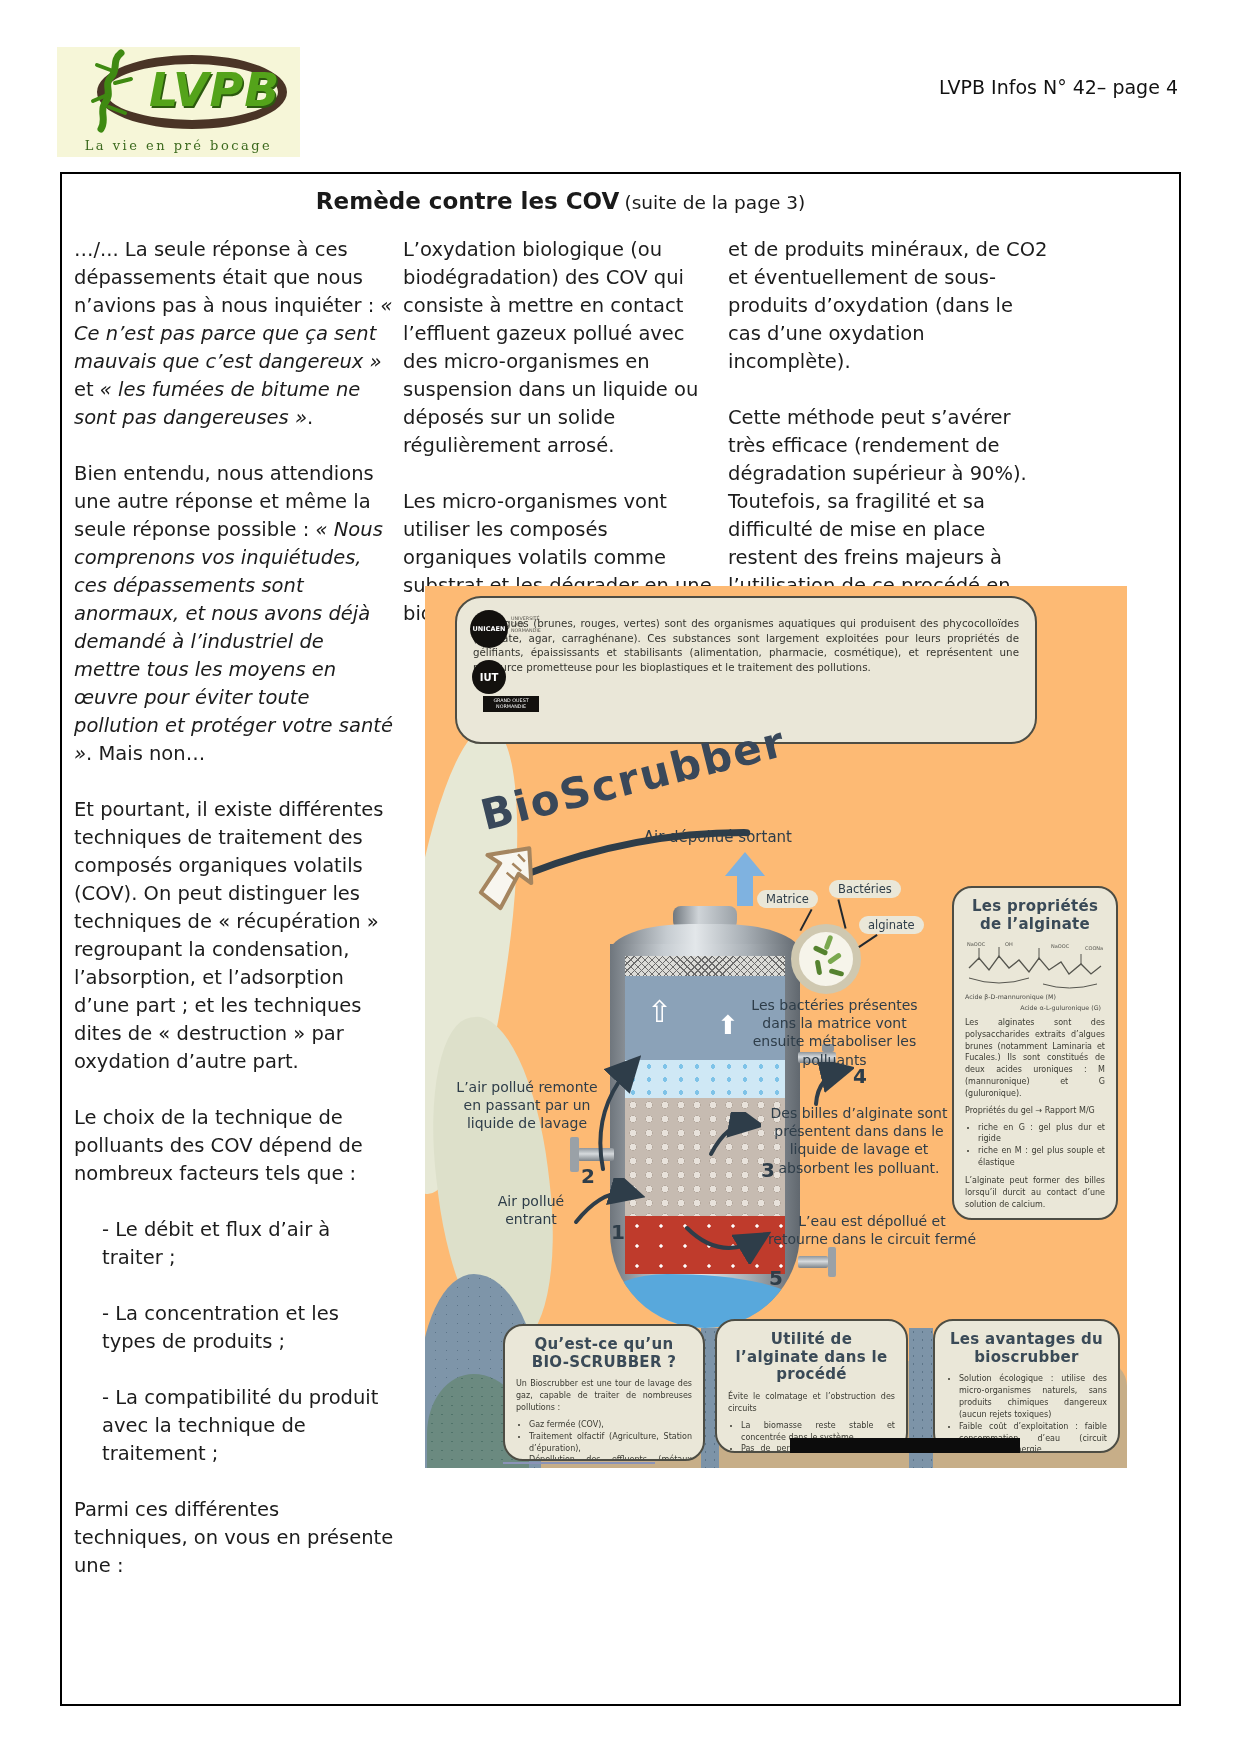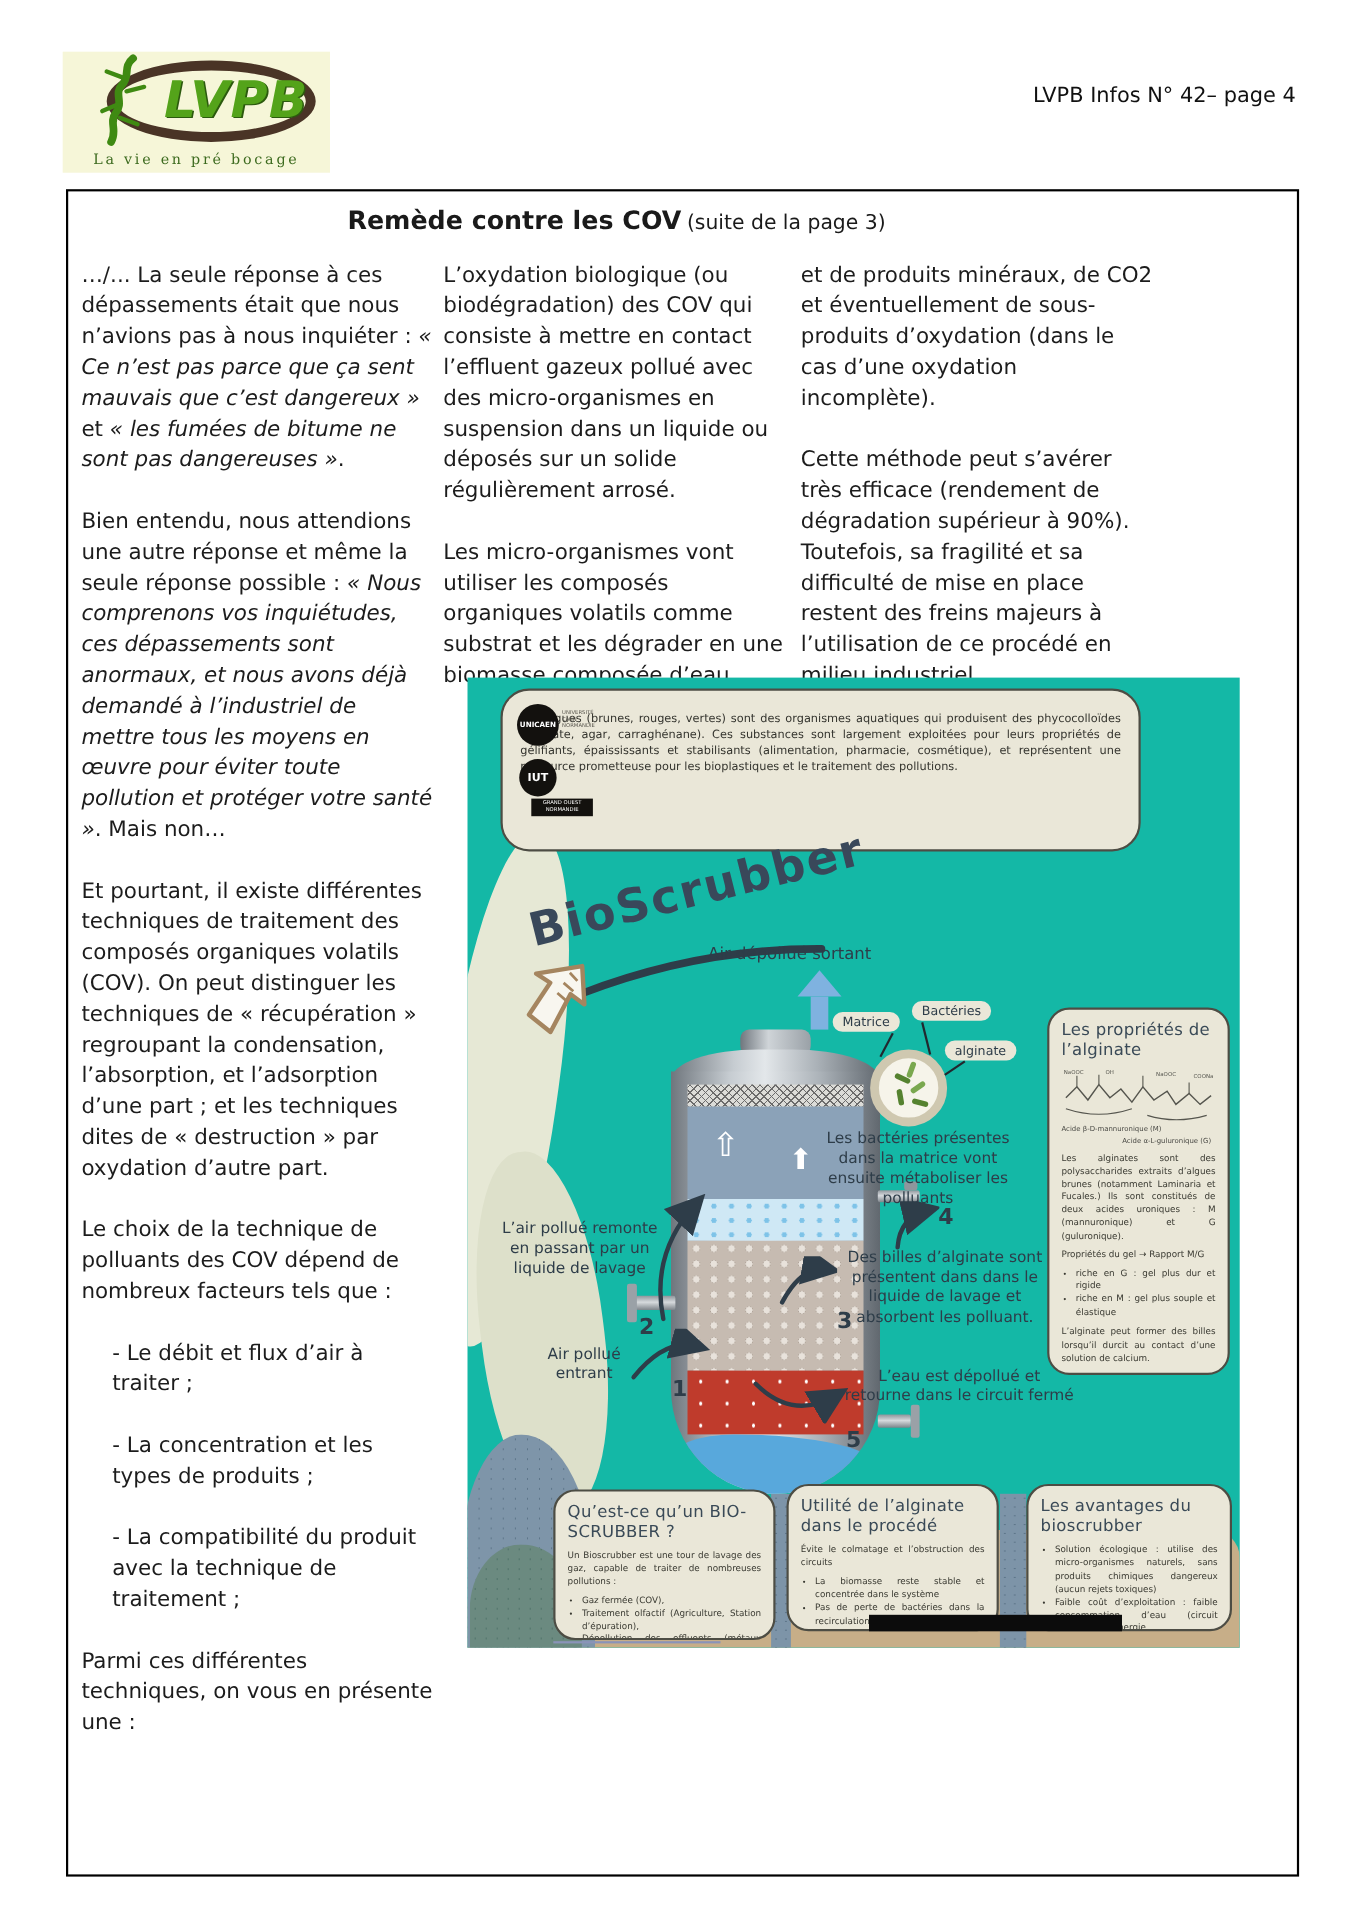--- a/index.html
+++ b/index.html
@@ -25,21 +25,21 @@
 
   .col{position:absolute;top:62px;font-size:19.5px;line-height:28px;color:#1c1c1c}
   .col p{margin-bottom:28px}
   .col p.indent{padding-left:28px}
   .col em{font-style:italic}
   #col1{left:12px;width:322px}
   #col2{left:341px;width:316px}
   #col3{left:666px;width:320px}
 
   
-  .infographic{position:absolute;left:363px;top:442px;width:702px;height:882px;background:#14b8a6;overflow:hidden}
+  .infographic{position:absolute;left:363px;top:412px;width:702px;height:882px;background:#fdba74;overflow:hidden}
   .hw{color:#2e3d49}
   .blob{position:absolute;border-radius:48%}
   .blob.b1{left:-18px;top:140px;width:100px;height:470px;background:#e6e8d5;transform:rotate(8deg)}
   .blob.b2{left:12px;top:430px;width:112px;height:330px;background:#dde0ca;transform:rotate(-7deg)}
   .sand{position:absolute;left:0;top:775px;width:702px;height:107px;background:#c7ae88;border-radius:70px 25px 0 0}
   .rock-blue{position:absolute;left:-6px;top:688px;width:122px;height:194px;background:#7e95a9;border-radius:45% 55% 0 0/60% 70% 0 0;
              background-image:radial-gradient(circle 1.2px,#5c7488 60%,transparent 65%);background-size:11px 9px}
   .rock-teal{position:absolute;left:2px;top:788px;width:102px;height:94px;background:#6b8a80;border-radius:50% 60% 0 0/70% 80% 0 0;
              background-image:radial-gradient(circle 1.2px,#50736a 60%,transparent 65%);background-size:10px 9px}
   .strip{position:absolute;top:742px;height:140px;background:#7d94a8;
@@ -103,21 +103,21 @@
   .stepnum{position:absolute;font-size:20px;font-weight:bold;color:#2e3d49}
   .carrow{position:absolute}
 
   .circles .c{position:absolute;border:2.5px solid #3b3b35;border-radius:50%;background:#fdfdfb}
   .circles .c1{left:657px;top:521px;width:24px;height:24px}
   .circles .c2{left:630px;top:551px;width:46px;height:46px;
                background:radial-gradient(circle at 34% 32%,#fdfdfb 55%,#d9d6ca 100%)}
 
   
   .ipanel{position:absolute;background:#eae7d8;border:2.5px solid #4d4d44;border-radius:20px;padding:9px 11px;overflow:hidden}
-  .ipanel h3{font-size:15px;line-height:1.18;color:#3a4a57;font-weight:normal;margin:1px 0 7px;letter-spacing:.3px}
+  .ipanel h3{font-size:15px;line-height:1.18;text-align:center;color:#3a4a57;font-weight:bold;margin:1px 0 7px;letter-spacing:.3px}
   .ipanel p,.ipanel li{font-size:8px;line-height:1.48;color:#3a3a32;text-align:justify}
   .ipanel p{margin-bottom:5px}
   .ipanel ul{list-style:disc;padding-left:13px;margin:2px 0 6px}
   .props{left:527px;top:300px;width:166px;height:334px}
   .props .struct{display:block;margin:2px auto 0}
   .props .acid{font-size:6.3px;color:#4a4a45;text-align:left;margin:0 0 1px}
   .props .acid.g{text-align:right;margin:0 4px 5px 0}
   .panel1{left:78px;top:738px;width:202px;height:137px}
   .panel2{left:290px;top:733px;width:193px;height:134px}
   .panel3{left:508px;top:733px;width:187px;height:134px}

